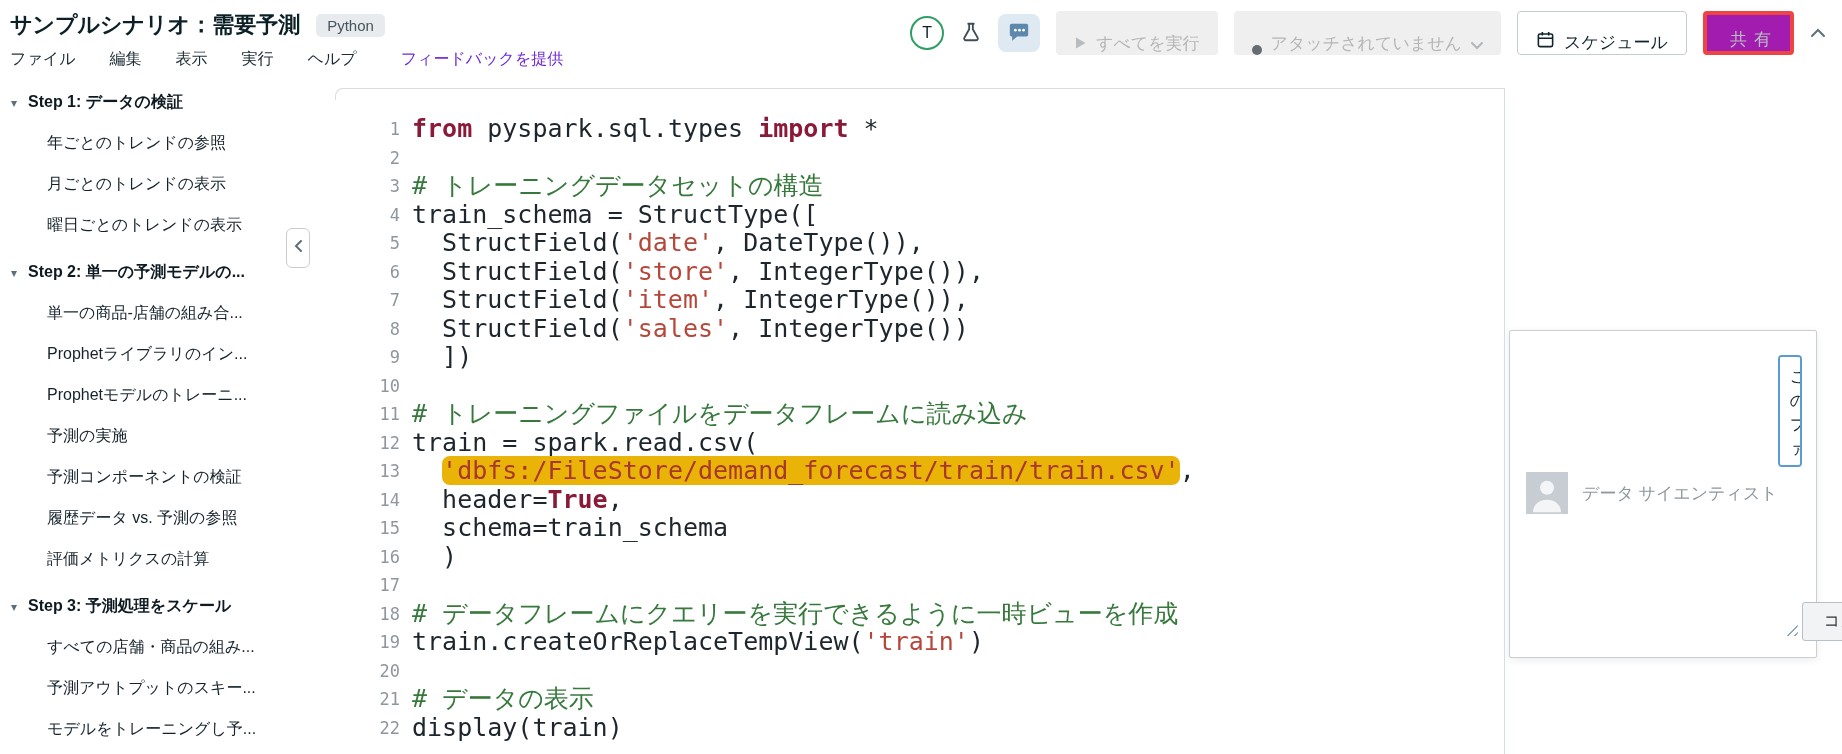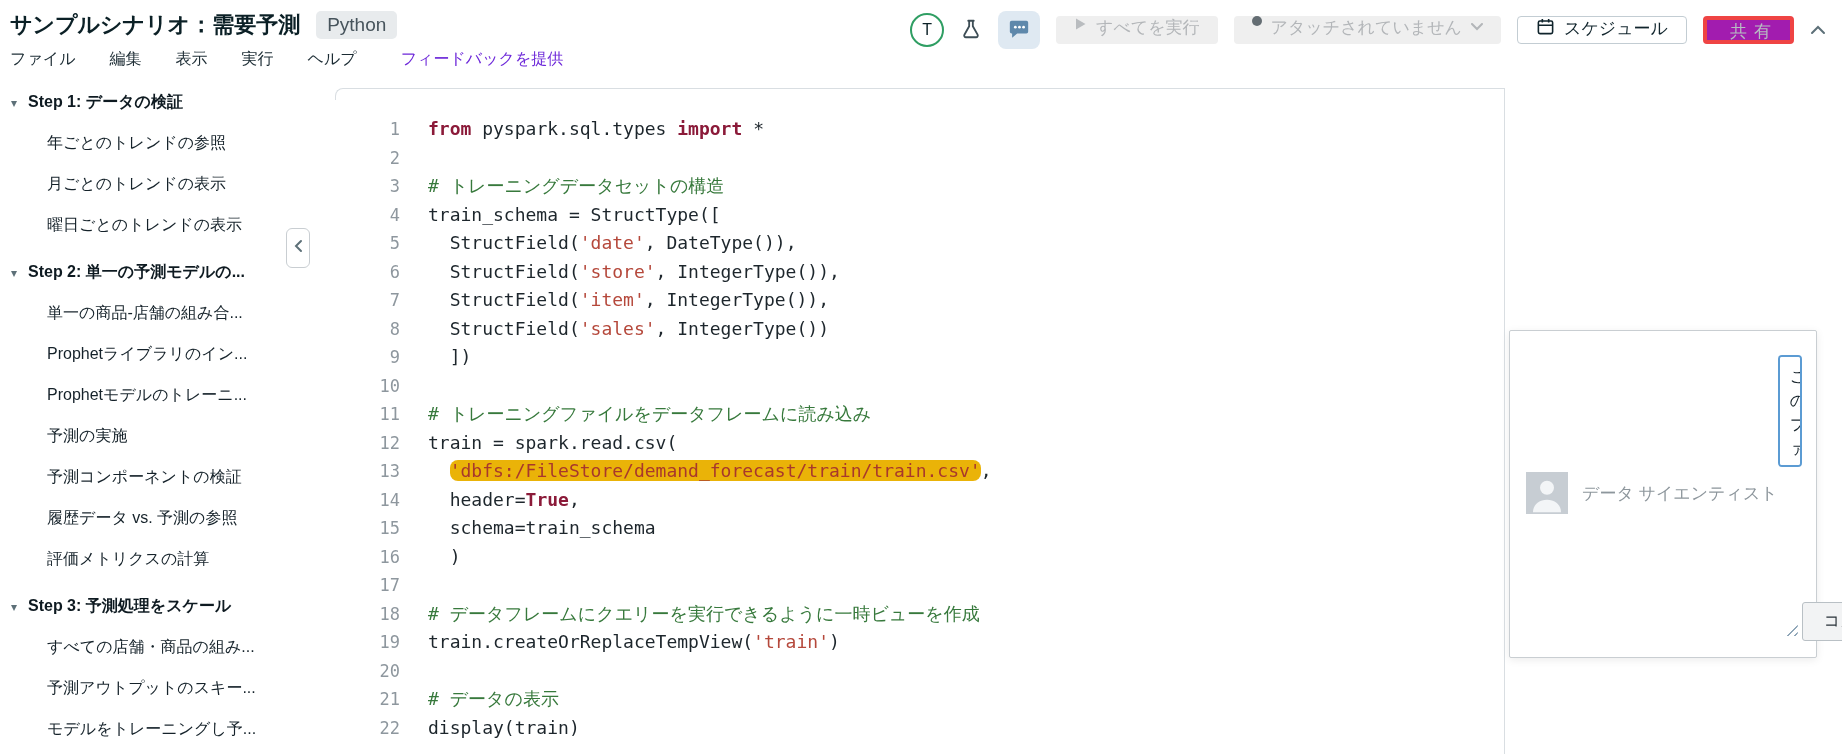--- a/index.html
+++ b/index.html
@@ -4,30 +4,30 @@
 <style>
   *{margin:0;padding:0;box-sizing:border-box}
   html,body{width:1842px;height:754px;overflow:hidden}
   body{background:#fff;font-family:"Liberation Sans","DejaVu Sans",sans-serif;color:#11171c}
   .app{position:relative;width:1842px;height:754px;background:#fff}
 
   
   header{position:relative;height:76px;background:#fff}
   .title-row{display:flex;align-items:center;gap:16px;padding:10px 0 0 10px}
   .nb-title{font-size:22px;font-weight:bold;color:#0b2026;white-space:nowrap}
-  .lang-badge{background:#e8ebed;border-radius:5px;padding:3px 11px;font-size:19px;color:#47545c}
+  .lang-badge{background:#e8ebed;border-radius:5px;padding:3px 11px;font-size:15px;color:#47545c}
   .menu-row{display:flex;align-items:center;gap:28px;padding:9px 0 0 10px;font-size:16px;color:#1b2b33}
   .menu-item{cursor:default;white-space:nowrap}
   .feedback-link{color:#6d28d9;margin-left:16px;white-space:nowrap;cursor:pointer}
 
   .header-actions{position:absolute;top:11px;right:16px;display:flex;align-items:center;gap:16px}
   .avatar-circle{width:34px;height:34px;border-radius:50%;border:2px solid #2f9e63;display:flex;align-items:center;justify-content:center;font-size:16px;color:#0b2026;background:#fff}
   .icon-btn{display:flex;align-items:center;justify-content:center;background:transparent;border:none;cursor:pointer}
   .chat-btn{width:42px;height:38px;border-radius:8px;background:#dfe9f2;display:flex;align-items:center;justify-content:center;border:none;cursor:pointer}
-  .btn{height:28px;display:inline-flex;align-items:flex-start;gap:9px;border-radius:4px;font-size:17px;padding:0 18px;border:none;white-space:nowrap;cursor:pointer;font-family:inherit}
+  .btn{height:44px;display:inline-flex;align-items:flex-end;gap:9px;border-radius:4px;font-size:17px;padding:0 18px;border:none;white-space:nowrap;cursor:pointer;font-family:inherit}
   .btn-disabled{background:#efefef;color:#b3b6b9}
   .btn-outline{background:#fff;border:1px solid #c3cdd3;color:#10242c}
   .btn-outline-disabled{background:#a21caf;border:4px solid #ef4444;color:#b7bdc2;letter-spacing:7px;padding:0 12px 0 23px}
   .dot{width:10px;height:10px;border-radius:50%;background:#646d73;display:inline-block}
 
   
   .content{display:flex;height:678px}
 
   
   .toc{width:300px;padding-top:6px;overflow:hidden}
@@ -41,21 +41,21 @@
 
   
   .cell-top{position:absolute;left:335px;top:88px;width:1170px;height:12px;border-top:1px solid #d9dee2;border-left:1px solid #d9dee2;border-top-left-radius:8px;pointer-events:none}
   .cell-right{position:absolute;left:1504px;top:88px;width:1px;height:666px;background:#d9dee2;pointer-events:none}
 
   
   .editor{width:1204px;overflow:hidden}
   .code{padding-top:39px;font-family:"DejaVu Sans Mono","Liberation Mono",monospace}
   .code-row{display:flex;height:28.5px;line-height:28.5px}
   .ln{width:100px;text-align:right;color:#8e979e;font-size:17px;flex:none;user-select:none}
-  .cl{margin-left:28px;font-size:18px;white-space:pre;color:#1d262c}
+  .cl{margin-left:12px;font-size:25px;white-space:pre;color:#1d262c}
   .tok-p{color:#1d262c}
   .tok-k{color:#8b1a39;font-weight:bold}
   .tok-s{color:#b5483b}
   .tok-c{color:#37793c}
   .tok-h{color:#a8382c;background:#eab308;border-radius:8px}
 
   
   .comment-card{position:absolute;left:1509px;top:330px;width:308px;height:328px;background:#fff;border:1px solid #c9ced2;border-radius:2px;box-shadow:0 2px 8px rgba(0,0,0,.08);padding:14px 16px 16px;display:flex;z-index:4}
   .comment-head{display:flex;align-items:center;gap:14px}
   .comment-avatar{width:42px;height:42px;flex:none;overflow:hidden}

